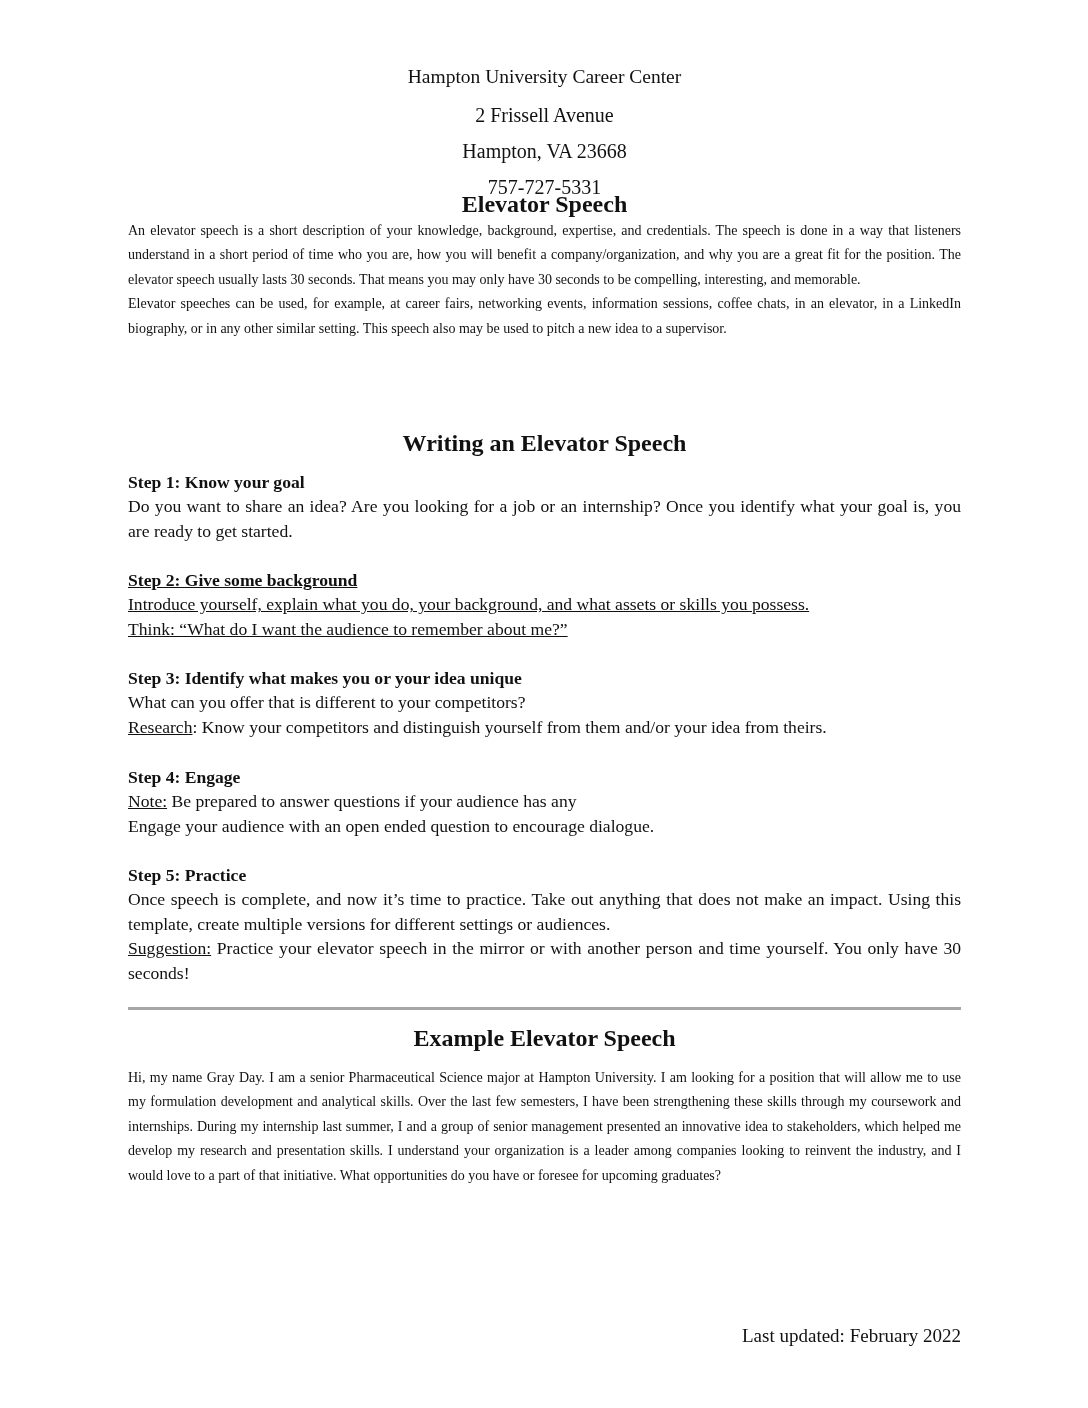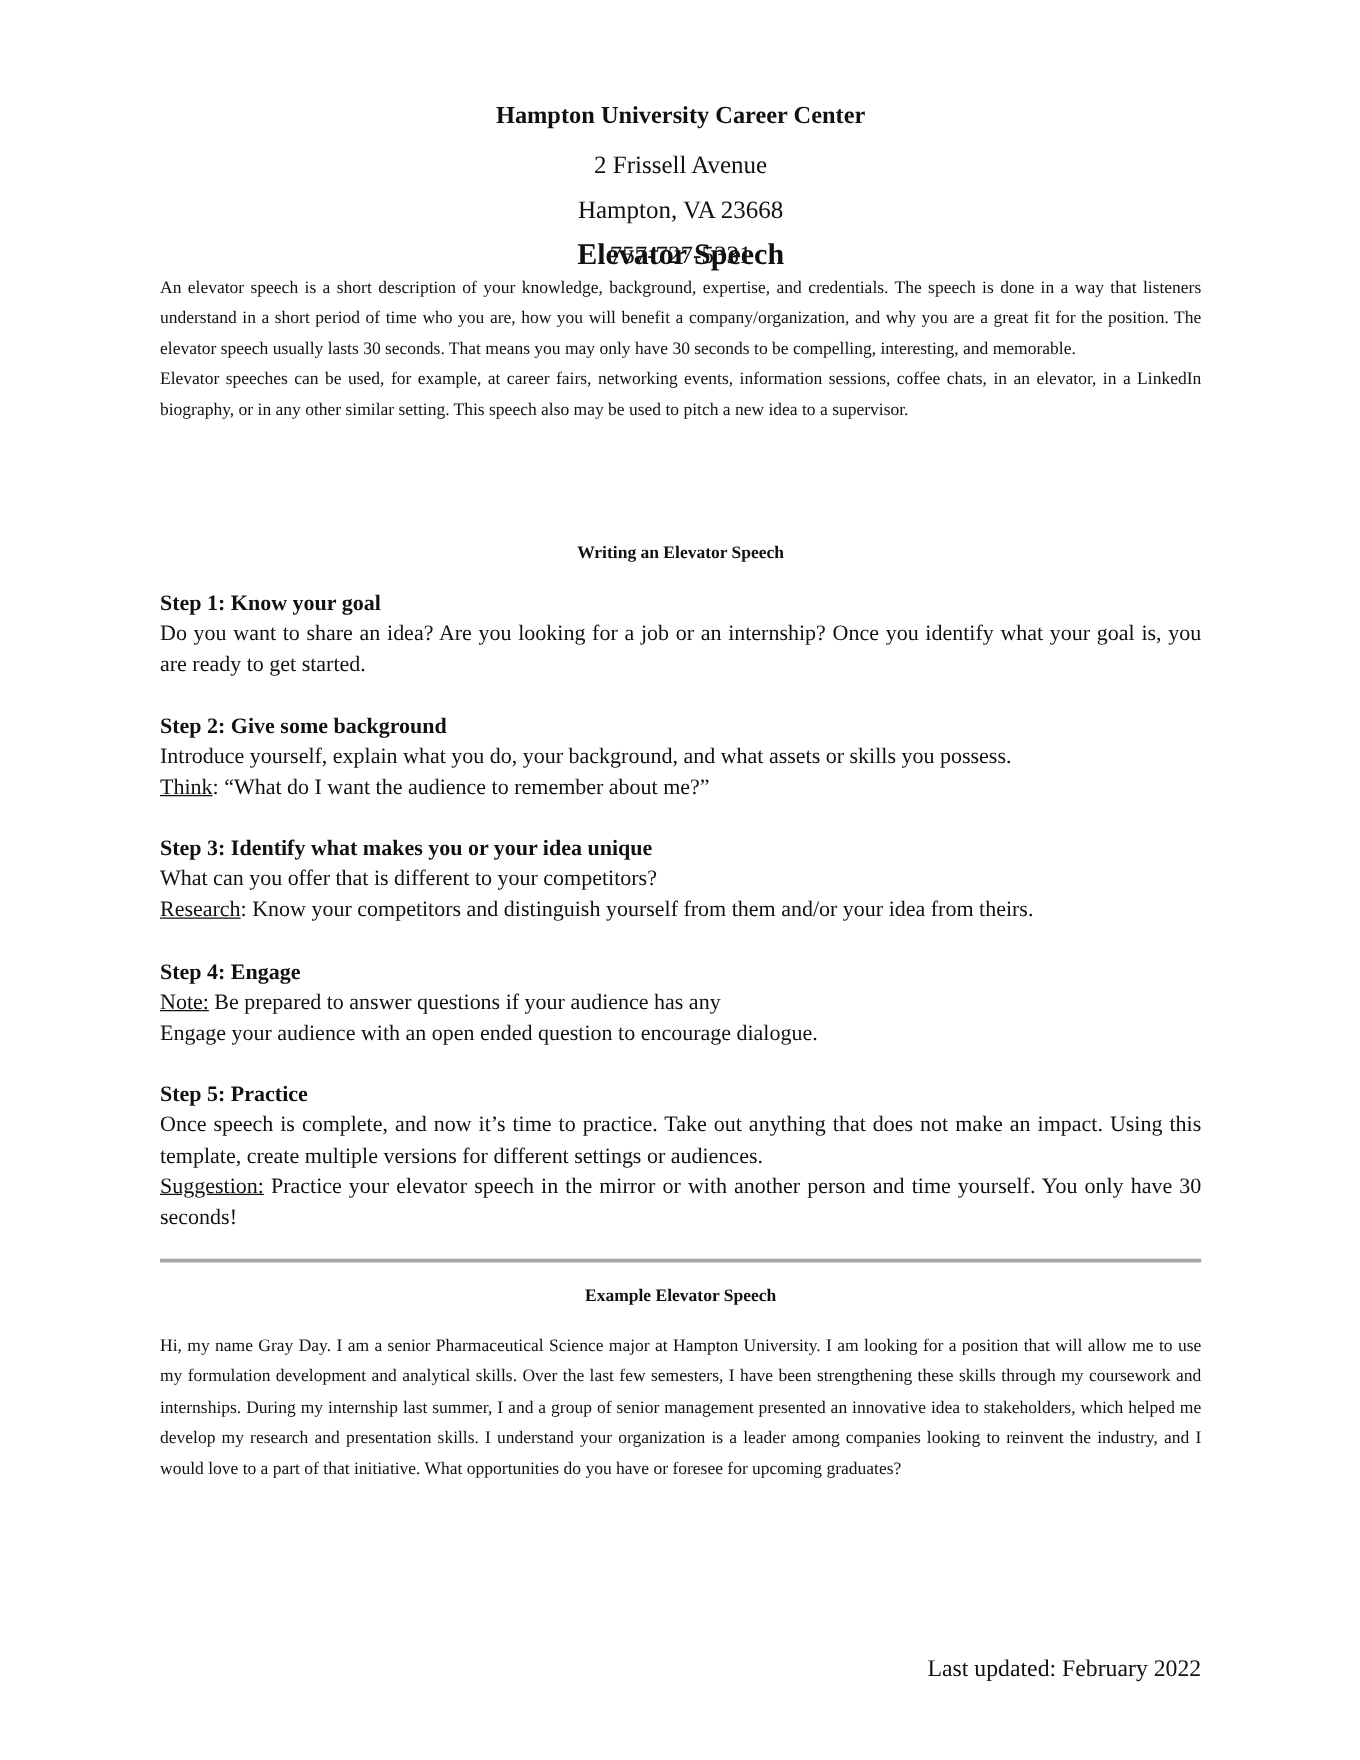--- a/index.html
+++ b/index.html
@@ -22,24 +22,24 @@
       width: 833px;
     }
     .header {
       position: absolute;
       left: 0;
       top: 64px;
       width: 833px;
       text-align: center;
     }
     .org-name {
-      font-weight: bold;
+      font-weight: normal;
       font-size: 19.5px;
       line-height: 26px;
-      margin: 16px;
+      margin: 0;
     }
     .addr-line {
       font-size: 20px;
       line-height: 21px;
       margin: 15px;
     }
     .doc-title {
       position: absolute;
       left: 0;
       top: 188px;
@@ -61,40 +61,40 @@
     .body-block p {
       margin: 0;
     }
     .intro { top: 219px; }
     .section-heading {
       position: absolute;
       left: 0;
       width: 833px;
       text-align: center;
       font-weight: bold;
-      font-size: 14px;
+      font-size: 24px;
       line-height: 26px;
       margin: 0;
     }
     .h-writing { top: 430px; }
     .h-example { top: 1025px; }
     .step {
       position: absolute;
       left: 0;
       width: 833px;
       font-size: 17.6px;
       line-height: 24.4px;
       text-align: justify;
     }
     .step p { margin: 0; }
     .step-title { font-weight: bold; }
     .step-title .num { font-weight: bold; }
     .label-u { text-decoration: underline; }
     .step1 { top: 470px; }
-    .step2 { top: 568px; }
+    .step2 { top: 568px; text-decoration: underline; }
     .step3 { top: 666px; }
     .step4 { top: 765px; }
     .step5 { top: 863px; }
     .divider {
       position: absolute;
       left: 0;
       top: 999px;
       width: 833px;
       height: 3px;
       background: #a6a6a6;

